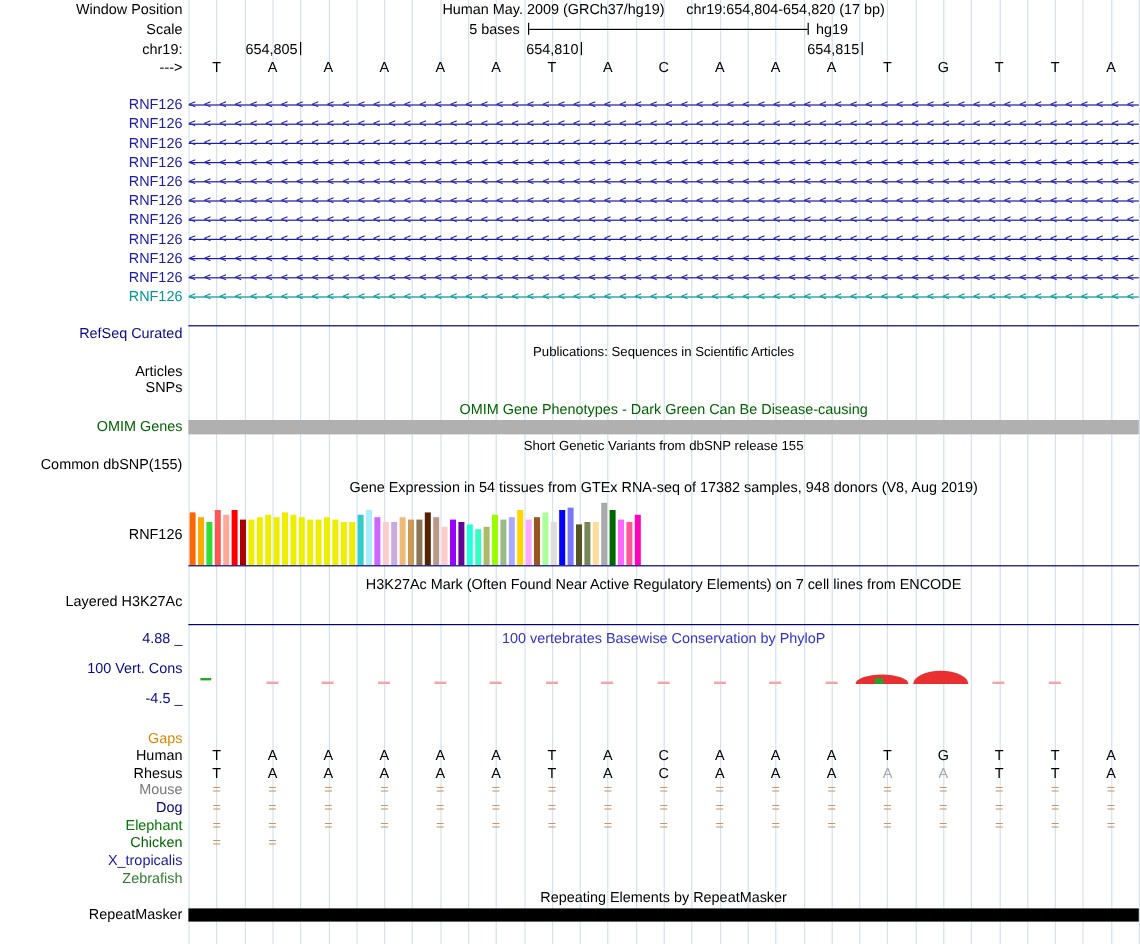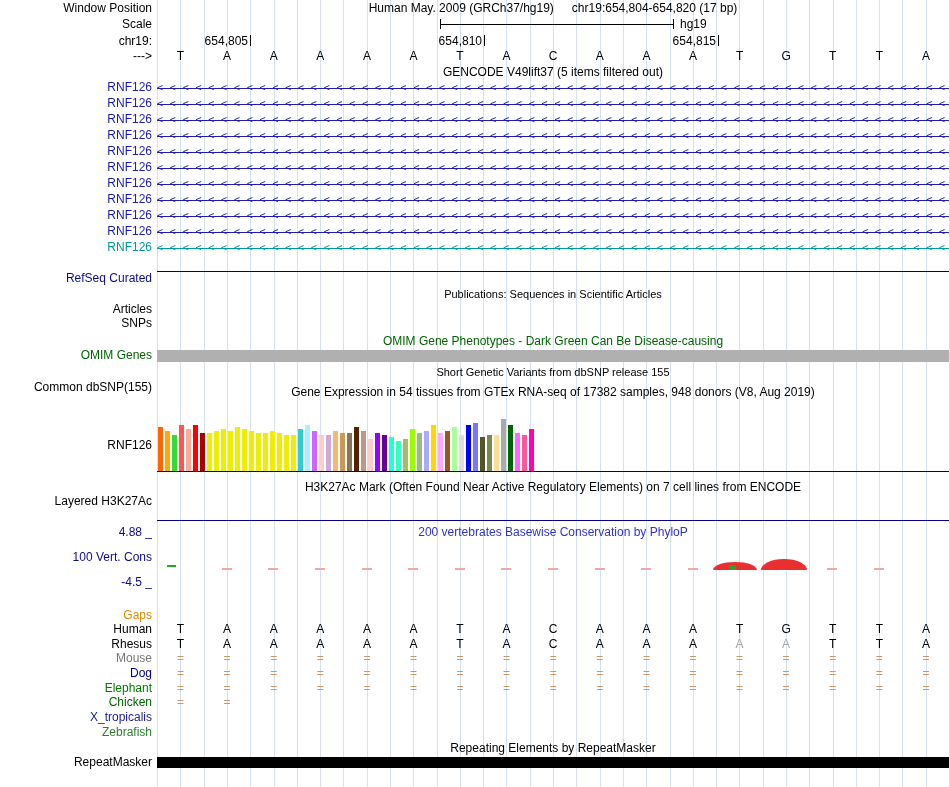--- a/index.html
+++ b/index.html
@@ -92,33 +92,33 @@
         <div class="gridline" style="left: 745.4px;"></div>
         <div class="gridline" style="left: 768.7px;"></div>
         <div class="gridline" style="left: 792px;"></div>
       </div>
 
     <div id="top-header">
       <span>Human May. 2009 (GRCh37/hg19)</span>
       <span>chr19:654,804-654,820 (17 bp)</span>
     </div>
 
+    <div id="scale-text">5 bases</div>
     <div id="scale-bar"></div>
     <div id="hg19">hg19</div>
 
     <div id="ruler">
         <div class="ruler-label" style="left: 21px;">654,805</div>
         <div class="ruler-tick" style="left: 93px;"></div>
         <div class="ruler-label" style="left: 255px;">654,810</div>
         <div class="ruler-tick" style="left: 327px;"></div>
         <div class="ruler-label" style="left: 489px;">654,815</div>
         <div class="ruler-tick" style="left: 561px;"></div>
       </div>
 
-    <div class="center-header" style="top:66px">GENCODE V49lift37 (5 items filtered out)</div>
     <div id="gene-rows">
         <div class="gene-row" style="top: 81px; color: rgb(28, 28, 176);">&lt;&lt;&lt;&lt;&lt;&lt;&lt;&lt;&lt;&lt;&lt;&lt;&lt;&lt;&lt;&lt;&lt;&lt;&lt;&lt;&lt;&lt;&lt;&lt;&lt;&lt;&lt;&lt;&lt;&lt;&lt;&lt;&lt;&lt;&lt;&lt;&lt;&lt;&lt;&lt;&lt;&lt;&lt;&lt;&lt;&lt;&lt;&lt;&lt;&lt;&lt;&lt;&lt;&lt;&lt;&lt;&lt;&lt;&lt;&lt;&lt;&lt;</div>
         <div class="gene-row" style="top: 97px; color: rgb(28, 28, 176);">&lt;&lt;&lt;&lt;&lt;&lt;&lt;&lt;&lt;&lt;&lt;&lt;&lt;&lt;&lt;&lt;&lt;&lt;&lt;&lt;&lt;&lt;&lt;&lt;&lt;&lt;&lt;&lt;&lt;&lt;&lt;&lt;&lt;&lt;&lt;&lt;&lt;&lt;&lt;&lt;&lt;&lt;&lt;&lt;&lt;&lt;&lt;&lt;&lt;&lt;&lt;&lt;&lt;&lt;&lt;&lt;&lt;&lt;&lt;&lt;&lt;&lt;</div>
         <div class="gene-row" style="top: 113px; color: rgb(28, 28, 176);">&lt;&lt;&lt;&lt;&lt;&lt;&lt;&lt;&lt;&lt;&lt;&lt;&lt;&lt;&lt;&lt;&lt;&lt;&lt;&lt;&lt;&lt;&lt;&lt;&lt;&lt;&lt;&lt;&lt;&lt;&lt;&lt;&lt;&lt;&lt;&lt;&lt;&lt;&lt;&lt;&lt;&lt;&lt;&lt;&lt;&lt;&lt;&lt;&lt;&lt;&lt;&lt;&lt;&lt;&lt;&lt;&lt;&lt;&lt;&lt;&lt;&lt;</div>
         <div class="gene-row" style="top: 129px; color: rgb(28, 28, 176);">&lt;&lt;&lt;&lt;&lt;&lt;&lt;&lt;&lt;&lt;&lt;&lt;&lt;&lt;&lt;&lt;&lt;&lt;&lt;&lt;&lt;&lt;&lt;&lt;&lt;&lt;&lt;&lt;&lt;&lt;&lt;&lt;&lt;&lt;&lt;&lt;&lt;&lt;&lt;&lt;&lt;&lt;&lt;&lt;&lt;&lt;&lt;&lt;&lt;&lt;&lt;&lt;&lt;&lt;&lt;&lt;&lt;&lt;&lt;&lt;&lt;&lt;</div>
         <div class="gene-row" style="top: 145px; color: rgb(28, 28, 176);">&lt;&lt;&lt;&lt;&lt;&lt;&lt;&lt;&lt;&lt;&lt;&lt;&lt;&lt;&lt;&lt;&lt;&lt;&lt;&lt;&lt;&lt;&lt;&lt;&lt;&lt;&lt;&lt;&lt;&lt;&lt;&lt;&lt;&lt;&lt;&lt;&lt;&lt;&lt;&lt;&lt;&lt;&lt;&lt;&lt;&lt;&lt;&lt;&lt;&lt;&lt;&lt;&lt;&lt;&lt;&lt;&lt;&lt;&lt;&lt;&lt;&lt;</div>
         <div class="gene-row" style="top: 161px; color: rgb(28, 28, 176);">&lt;&lt;&lt;&lt;&lt;&lt;&lt;&lt;&lt;&lt;&lt;&lt;&lt;&lt;&lt;&lt;&lt;&lt;&lt;&lt;&lt;&lt;&lt;&lt;&lt;&lt;&lt;&lt;&lt;&lt;&lt;&lt;&lt;&lt;&lt;&lt;&lt;&lt;&lt;&lt;&lt;&lt;&lt;&lt;&lt;&lt;&lt;&lt;&lt;&lt;&lt;&lt;&lt;&lt;&lt;&lt;&lt;&lt;&lt;&lt;&lt;&lt;</div>
         <div class="gene-row" style="top: 177px; color: rgb(28, 28, 176);">&lt;&lt;&lt;&lt;&lt;&lt;&lt;&lt;&lt;&lt;&lt;&lt;&lt;&lt;&lt;&lt;&lt;&lt;&lt;&lt;&lt;&lt;&lt;&lt;&lt;&lt;&lt;&lt;&lt;&lt;&lt;&lt;&lt;&lt;&lt;&lt;&lt;&lt;&lt;&lt;&lt;&lt;&lt;&lt;&lt;&lt;&lt;&lt;&lt;&lt;&lt;&lt;&lt;&lt;&lt;&lt;&lt;&lt;&lt;&lt;&lt;&lt;</div>
         <div class="gene-row" style="top: 193px; color: rgb(28, 28, 176);">&lt;&lt;&lt;&lt;&lt;&lt;&lt;&lt;&lt;&lt;&lt;&lt;&lt;&lt;&lt;&lt;&lt;&lt;&lt;&lt;&lt;&lt;&lt;&lt;&lt;&lt;&lt;&lt;&lt;&lt;&lt;&lt;&lt;&lt;&lt;&lt;&lt;&lt;&lt;&lt;&lt;&lt;&lt;&lt;&lt;&lt;&lt;&lt;&lt;&lt;&lt;&lt;&lt;&lt;&lt;&lt;&lt;&lt;&lt;&lt;&lt;&lt;</div>
         <div class="gene-row" style="top: 209px; color: rgb(28, 28, 176);">&lt;&lt;&lt;&lt;&lt;&lt;&lt;&lt;&lt;&lt;&lt;&lt;&lt;&lt;&lt;&lt;&lt;&lt;&lt;&lt;&lt;&lt;&lt;&lt;&lt;&lt;&lt;&lt;&lt;&lt;&lt;&lt;&lt;&lt;&lt;&lt;&lt;&lt;&lt;&lt;&lt;&lt;&lt;&lt;&lt;&lt;&lt;&lt;&lt;&lt;&lt;&lt;&lt;&lt;&lt;&lt;&lt;&lt;&lt;&lt;&lt;&lt;</div>
@@ -128,21 +128,21 @@
 
     <div class="hline" style="top:271px"></div>
 
     <div class="center-header green" style="top:335px">OMIM Gene Phenotypes - Dark Green Can Be Disease-causing</div>
 
     <div class="center-header small" style="top:288px">Publications: Sequences in Scientific Articles</div>
     <div id="omim-bar"></div>
 
     <div class="center-header small" style="top:366px">Short Genetic Variants from dbSNP release 155</div>
 
-    <div class="center-header" style="top:386px">Gene Expression in 54 tissues from GTEx RNA-seq of 17382 samples, 948 donors (V8, Aug 2019)</div>
+    <div class="center-header" style="top:400px">Gene Expression in 54 tissues from GTEx RNA-seq of 17382 samples, 948 donors (V8, Aug 2019)</div>
     <div id="gtex-bars">
         <div class="gtex-bar" style="height: 44px; background: rgb(255, 102, 0);"></div>
         <div class="gtex-bar" style="height: 40px; background: rgb(255, 170, 0);"></div>
         <div class="gtex-bar" style="height: 36px; background: rgb(51, 221, 51);"></div>
         <div class="gtex-bar" style="height: 46px; background: rgb(255, 85, 85);"></div>
         <div class="gtex-bar" style="height: 42px; background: rgb(255, 170, 153);"></div>
         <div class="gtex-bar" style="height: 46px; background: rgb(255, 0, 0);"></div>
         <div class="gtex-bar" style="height: 38px; background: rgb(170, 0, 0);"></div>
         <div class="gtex-bar" style="height: 38px; background: rgb(238, 238, 0);"></div>
         <div class="gtex-bar" style="height: 40px; background: rgb(238, 238, 0);"></div>
@@ -190,21 +190,21 @@
         <div class="gtex-bar" style="height: 46px; background: rgb(0, 102, 0);"></div>
         <div class="gtex-bar" style="height: 38px; background: rgb(255, 102, 255);"></div>
         <div class="gtex-bar" style="height: 36px; background: rgb(255, 85, 153);"></div>
         <div class="gtex-bar" style="height: 42px; background: rgb(255, 0, 187);"></div>
       </div>
     <div class="hline" style="top:471px"></div>
 
     <div class="center-header" style="top:481px">H3K27Ac Mark (Often Found Near Active Regulatory Elements) on 7 cell lines from ENCODE</div>
     <div class="hline" style="top:520px"></div>
 
-    <div class="center-header blue" style="top:526px">200 vertebrates Basewise Conservation by PhyloP</div>
+    <div class="center-header blue" style="top:526px">100 vertebrates Basewise Conservation by PhyloP</div>
     <div id="cons-marks">
         <div class="cons-mark cons-dash" style="left: 10px; width: 9px; height: 2px; top: 9px; background: rgb(34, 170, 34);"></div>
         <div class="cons-mark cons-dash" style="left: 65px; width: 10px; height: 2px; top: 12px; background: rgb(242, 166, 166);"></div>
         <div class="cons-mark cons-dash" style="left: 111px; width: 10px; height: 2px; top: 12px; background: rgb(242, 166, 166);"></div>
         <div class="cons-mark cons-dash" style="left: 158px; width: 10px; height: 2px; top: 12px; background: rgb(242, 166, 166);"></div>
         <div class="cons-mark cons-dash" style="left: 205px; width: 10px; height: 2px; top: 12px; background: rgb(242, 166, 166);"></div>
         <div class="cons-mark cons-dash" style="left: 251px; width: 10px; height: 2px; top: 12px; background: rgb(242, 166, 166);"></div>
         <div class="cons-mark cons-dash" style="left: 298px; width: 10px; height: 2px; top: 12px; background: rgb(242, 166, 166);"></div>
         <div class="cons-mark cons-dash" style="left: 344px; width: 10px; height: 2px; top: 12px; background: rgb(242, 166, 166);"></div>
         <div class="cons-mark cons-dash" style="left: 391px; width: 10px; height: 2px; top: 12px; background: rgb(242, 166, 166);"></div>

